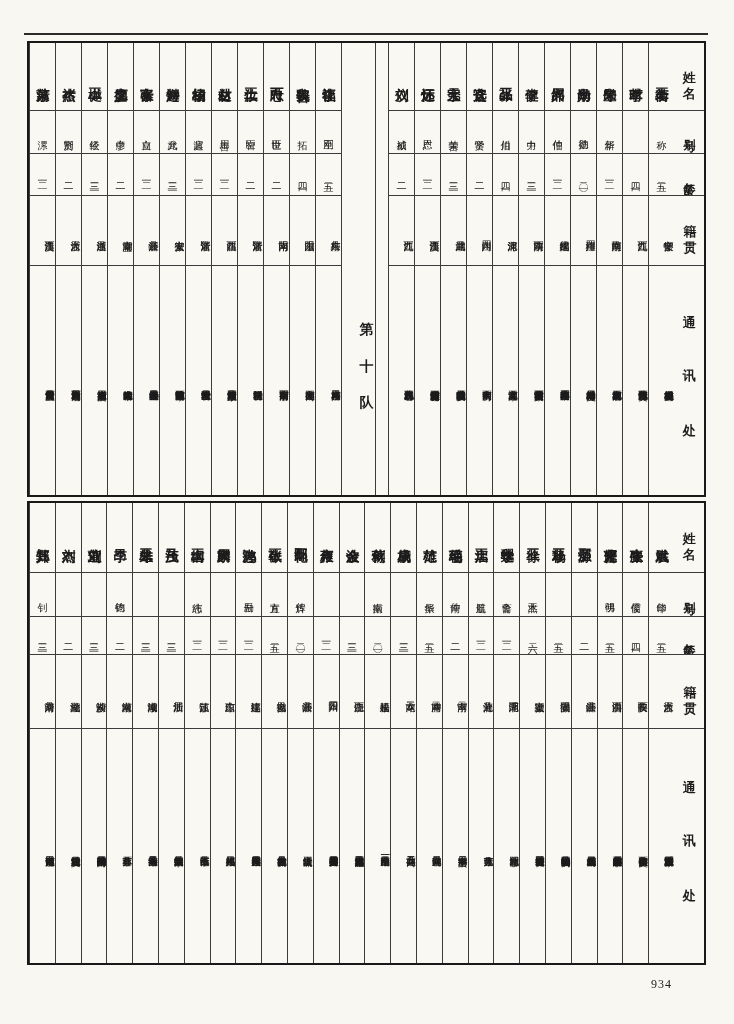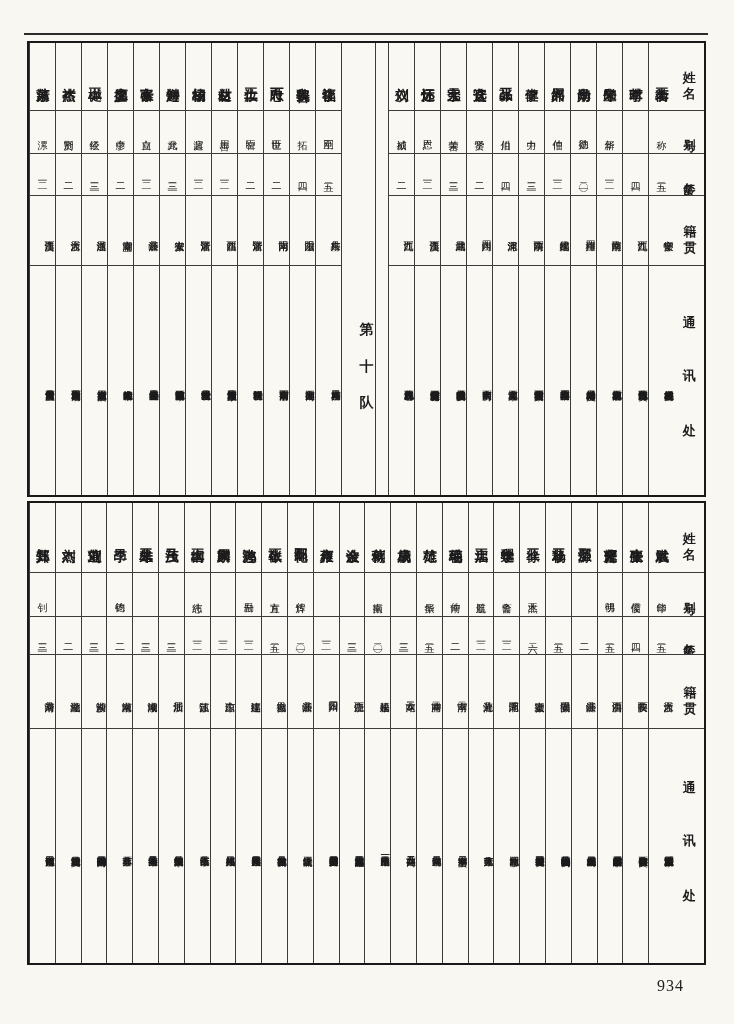--- a/index.html
+++ b/index.html
@@ -68,22 +68,22 @@
   .col-header .c-name{font-size:13px;letter-spacing:1.2em;}
   .col-header .c-alias{font-size:12px;letter-spacing:0.25em;}
   .col-header .c-age{font-size:12px;letter-spacing:0.2em;}
   .col-header .c-origin{font-size:13px;letter-spacing:1.2em;align-items:center;padding-top:0;}
   .col-header .c-addr{font-size:13px;letter-spacing:4.2em;align-items:center;padding-top:10px;}
   .divider-label{
     font-size:14px;font-weight:700;
     padding-top:268px;letter-spacing:2.6em;
   }
   .pagenum{
-    position:absolute;top:977px;right:50px;
-    font-size:16px;letter-spacing:1px;color:#222;
+    position:absolute;top:977px;right:62px;
+    font-size:12px;letter-spacing:1px;color:#222;
     font-family:"Liberation Serif","DejaVu Serif",serif;
   }
 </style>
 </head>
 <body>
 
 <div class="page">
   <div class="frame-topline"></div>
   <section class="roster t-top" id="table-top">
       <div class="col col-header">

